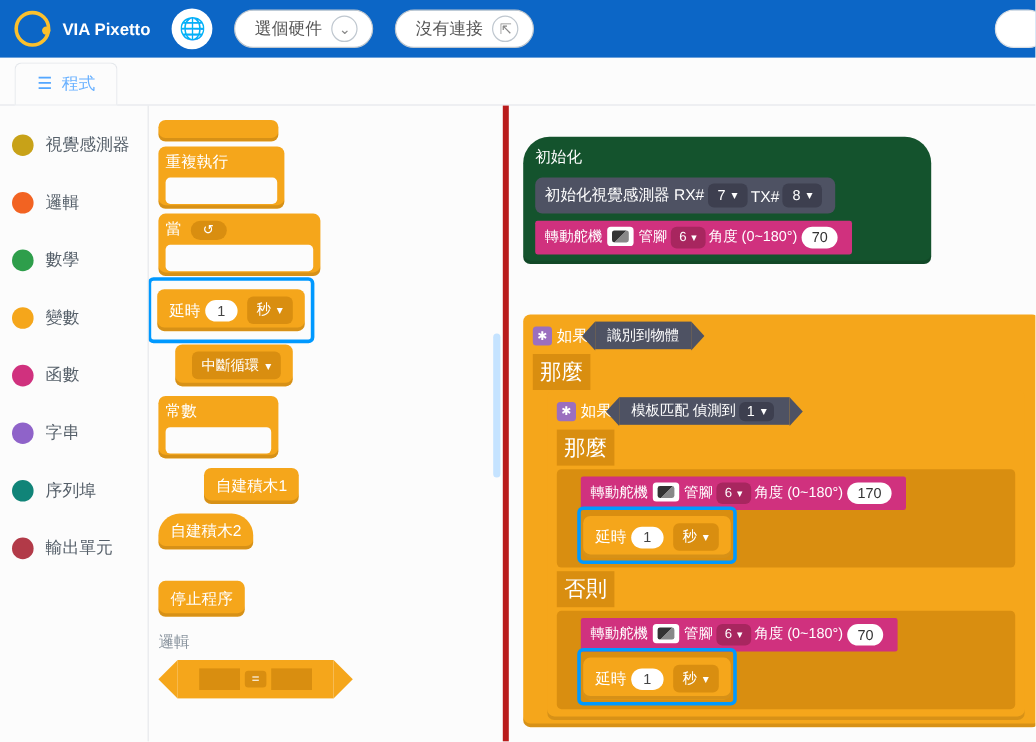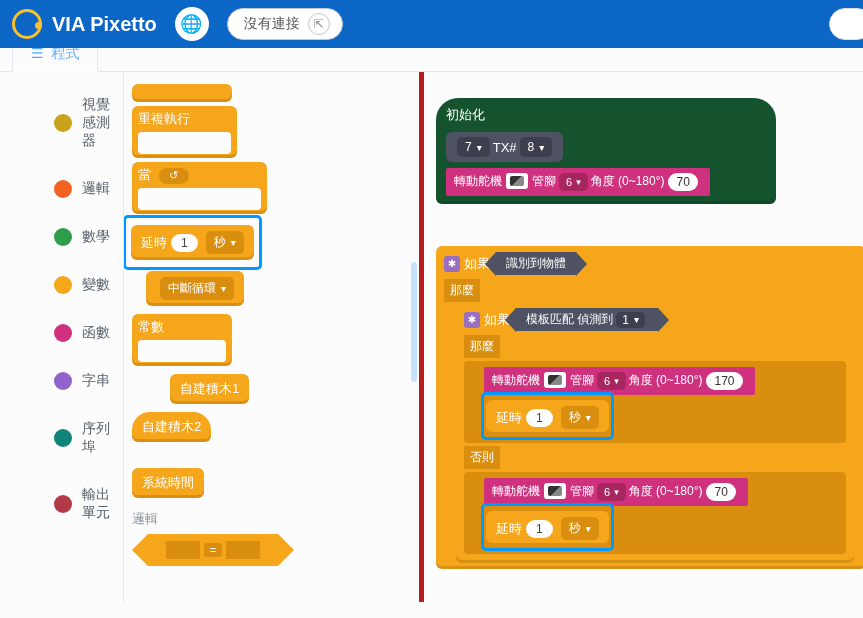--- a/index.html
+++ b/index.html
@@ -2,34 +2,34 @@
 <html><head>
   <meta charset="utf-8">
   <style>
     * { box-sizing:border-box; margin:0; padding:0; font-family:"Microsoft JhengHei","PingFang TC",Arial,sans-serif; }
     body { width:863px; height:618px; overflow:hidden; background:#fcfcfc; position:relative; }
 
     
     .hdr { height:48px; background:#0c66c6; display:flex; align-items:center; color:#fff; padding-left:12px; position:relative; }
     .logo-c { width:30px; height:30px; border:3px solid #fbc02d; border-radius:50%; position:relative; margin-right:10px; }
     .logo-c:after { content:""; position:absolute; right:-3px; top:10px; width:7px; height:7px; background:#fbc02d; border-radius:50%; }
-    .brand { font-size:20px; font-weight:700; }
+    .brand { font-size:14px; font-weight:700; }
     .globe { width:34px; height:34px; background:#fff; border-radius:50%; display:flex; align-items:center; justify-content:center; color:#0c66c6; font-size:18px; margin-left:18px; cursor:pointer; }
     .pill { height:32px; border:1px solid #bfc7cf; border-radius:18px; background:#fff; display:flex; align-items:center; padding:0 12px 0 16px; margin-left:18px; color:#555; font-size:14px; cursor:pointer; }
     .pill-ic { width:22px; height:22px; border:1px solid #bfc7cf; border-radius:50%; margin-left:8px; display:flex; align-items:center; justify-content:center; font-size:12px; color:#888; }
     .corner { position:absolute; right:-10px; top:8px; width:44px; height:32px; background:#fff; border:1px solid #d9dee4; border-radius:18px; }
 
     
-    .tabs { height:24px; border-bottom:1px solid #e4e7eb; display:flex; align-items:flex-end; padding-left:12px; }
+    .tabs { height:40px; border-bottom:1px solid #e4e7eb; display:flex; align-items:flex-end; padding-left:12px; }
     .tab { padding:8px 18px; border:1px solid #e4e7eb; border-bottom:1px solid #fff; border-radius:6px 6px 0 0; color:#69b1ff; font-size:14px; margin-bottom:-1px; cursor:pointer; }
     .tab-ic { color:#54a7ff; margin-right:4px; }
 
     
     .main { display:flex; height:calc(618px - 88px); }
-    .side { width:124px; border-right:1px solid #e6e8eb; padding-top:18px;padding-left:44px; }
+    .side { width:124px; border-right:1px solid #e6e8eb; padding-top:18px; }
     .cat { display:flex; align-items:center; padding:6px 0 6px 10px; margin-bottom:18px; cursor:pointer; color:#555f69; font-size:14px; }
     .cat .dot { width:18px; height:18px; border-radius:50%; margin-right:10px; flex-shrink:0; }
     .cat.selected { outline:3px solid #0099ff; outline-offset:-3px; }
     .hl { outline:3px solid #0099ff; outline-offset:0; border-radius:2px; }
 
     .palette { width:300px; border-right:5px solid #b91c1c; padding:8px 6px; position:relative; overflow:hidden; }
     .palette .group-lbl { color:#8a949e; font-size:13px; margin:8px 2px 6px; }
 
     .block { background:#f5a61b; border-radius:6px; color:#fff; font-size:13px; display:inline-flex; align-items:center; padding:6px 10px; margin:4px 2px; white-space:nowrap; box-shadow:inset 0 -3px 0 rgba(0,0,0,.12); }
     .block.stack { display:block; width:max-content; }
@@ -66,32 +66,36 @@
     .round { background:#fff; color:#333; border-radius:12px; padding:2px 8px; margin:0 4px; font-size:12px; display:inline-block; min-width:24px; text-align:center; }
 
     .gear { width:16px; height:16px; background:#9b6fbf; border-radius:3px; display:inline-flex; align-items:center; justify-content:center; color:#fff; font-size:10px; margin-right:4px; }
     .if-out { background:#f5a61b; border-radius:6px; padding:6px 8px 6px 8px; color:#fff; font-size:13px; width:430px; box-shadow:inset 0 -3px 0 rgba(0,0,0,.12); }
     .if-lbl { display:flex; align-items:center; margin-bottom:4px; }
     .hexcond { position:relative; background:#4e5263; color:#fff; padding:3px 10px; margin-left:6px; font-size:12px; display:inline-flex; align-items:center; }
     .hexcond:before,.hexcond:after { content:""; position:absolute; width:0; height:0; border-top:12px solid transparent; border-bottom:12px solid transparent; top:0; }
     .hexcond:before { left:-11px; border-right:11px solid #4e5263; }
     .hexcond:after { right:-11px; border-left:11px solid #4e5263; }
     .bay { background:#d98e10; border-radius:4px; padding:6px 6px 6px 20px; margin:3px 0; }
-    .tag { background:#d98e10; color:#fff; font-size:12px; padding:3px 6px; display:inline-block; }
+    .tag { background:#d98e10; color:#fff; font-size:18px; padding:3px 6px; display:inline-block; }
 
     .delay-blk { background:#f5a61b; border-radius:6px; display:inline-flex; align-items:center; padding:6px 10px; color:#fff; font-size:13px; margin-top:3px; box-shadow:inset 0 -3px 0 rgba(0,0,0,.12); }
   </style>
 </head>
 <body>
 
 <div class="hdr">
   <div class="logo-c"></div>
   <div class="brand">VIA Pixetto</div>
   <div class="globe">🌐</div>
   <div class="pill">
+    <span>選個硬件</span>
+    <span class="pill-ic">⌄</span>
+  </div>
+  <div class="pill">
     <span>沒有連接</span>
     <span class="pill-ic">⇱</span>
   </div>
   <div class="corner"></div>
 </div>
 
 <div class="tabs">
   <div class="tab">
     <span class="tab-ic">☰</span>
     <span>程式</span>
@@ -171,40 +175,41 @@
       <span>自建積木1</span>
     </div><br>
 
     <div class="block cap">
       <span>自建積木2</span>
     </div><br>
 
     <br>
 
     <div class="block">
-      <span>系統時間</span>
+      <span>停止程序</span>
     </div>
 
     <div class="group-lbl">邏輯</div>
     <div style="margin-left:16px">
       <div class="bool">
         <span class="slot"></span>
         <span class="eq">=</span>
         <span class="slot"></span>
       </div>
     </div>
 
     <div class="scroll-ind"></div>
   </div>
 
   <div class="ws">
 
     <div class="hat">
       <div style="margin-bottom:6px">初始化</div>
       <div class="pk">
+        <span>初始化視覺感測器 RX#</span>
         <span class="darkdrop">7</span>
         <span>TX#</span>
         <span class="darkdrop">8</span>
       </div>
       <div class="pinkb" style="margin-top:4px">
         <span>轉動舵機</span>
         <span class="servo-ic"></span>
         <span>管腳</span>
         <span class="darkdrop2">6</span>
         <span>角度 (0~180°)</span>

